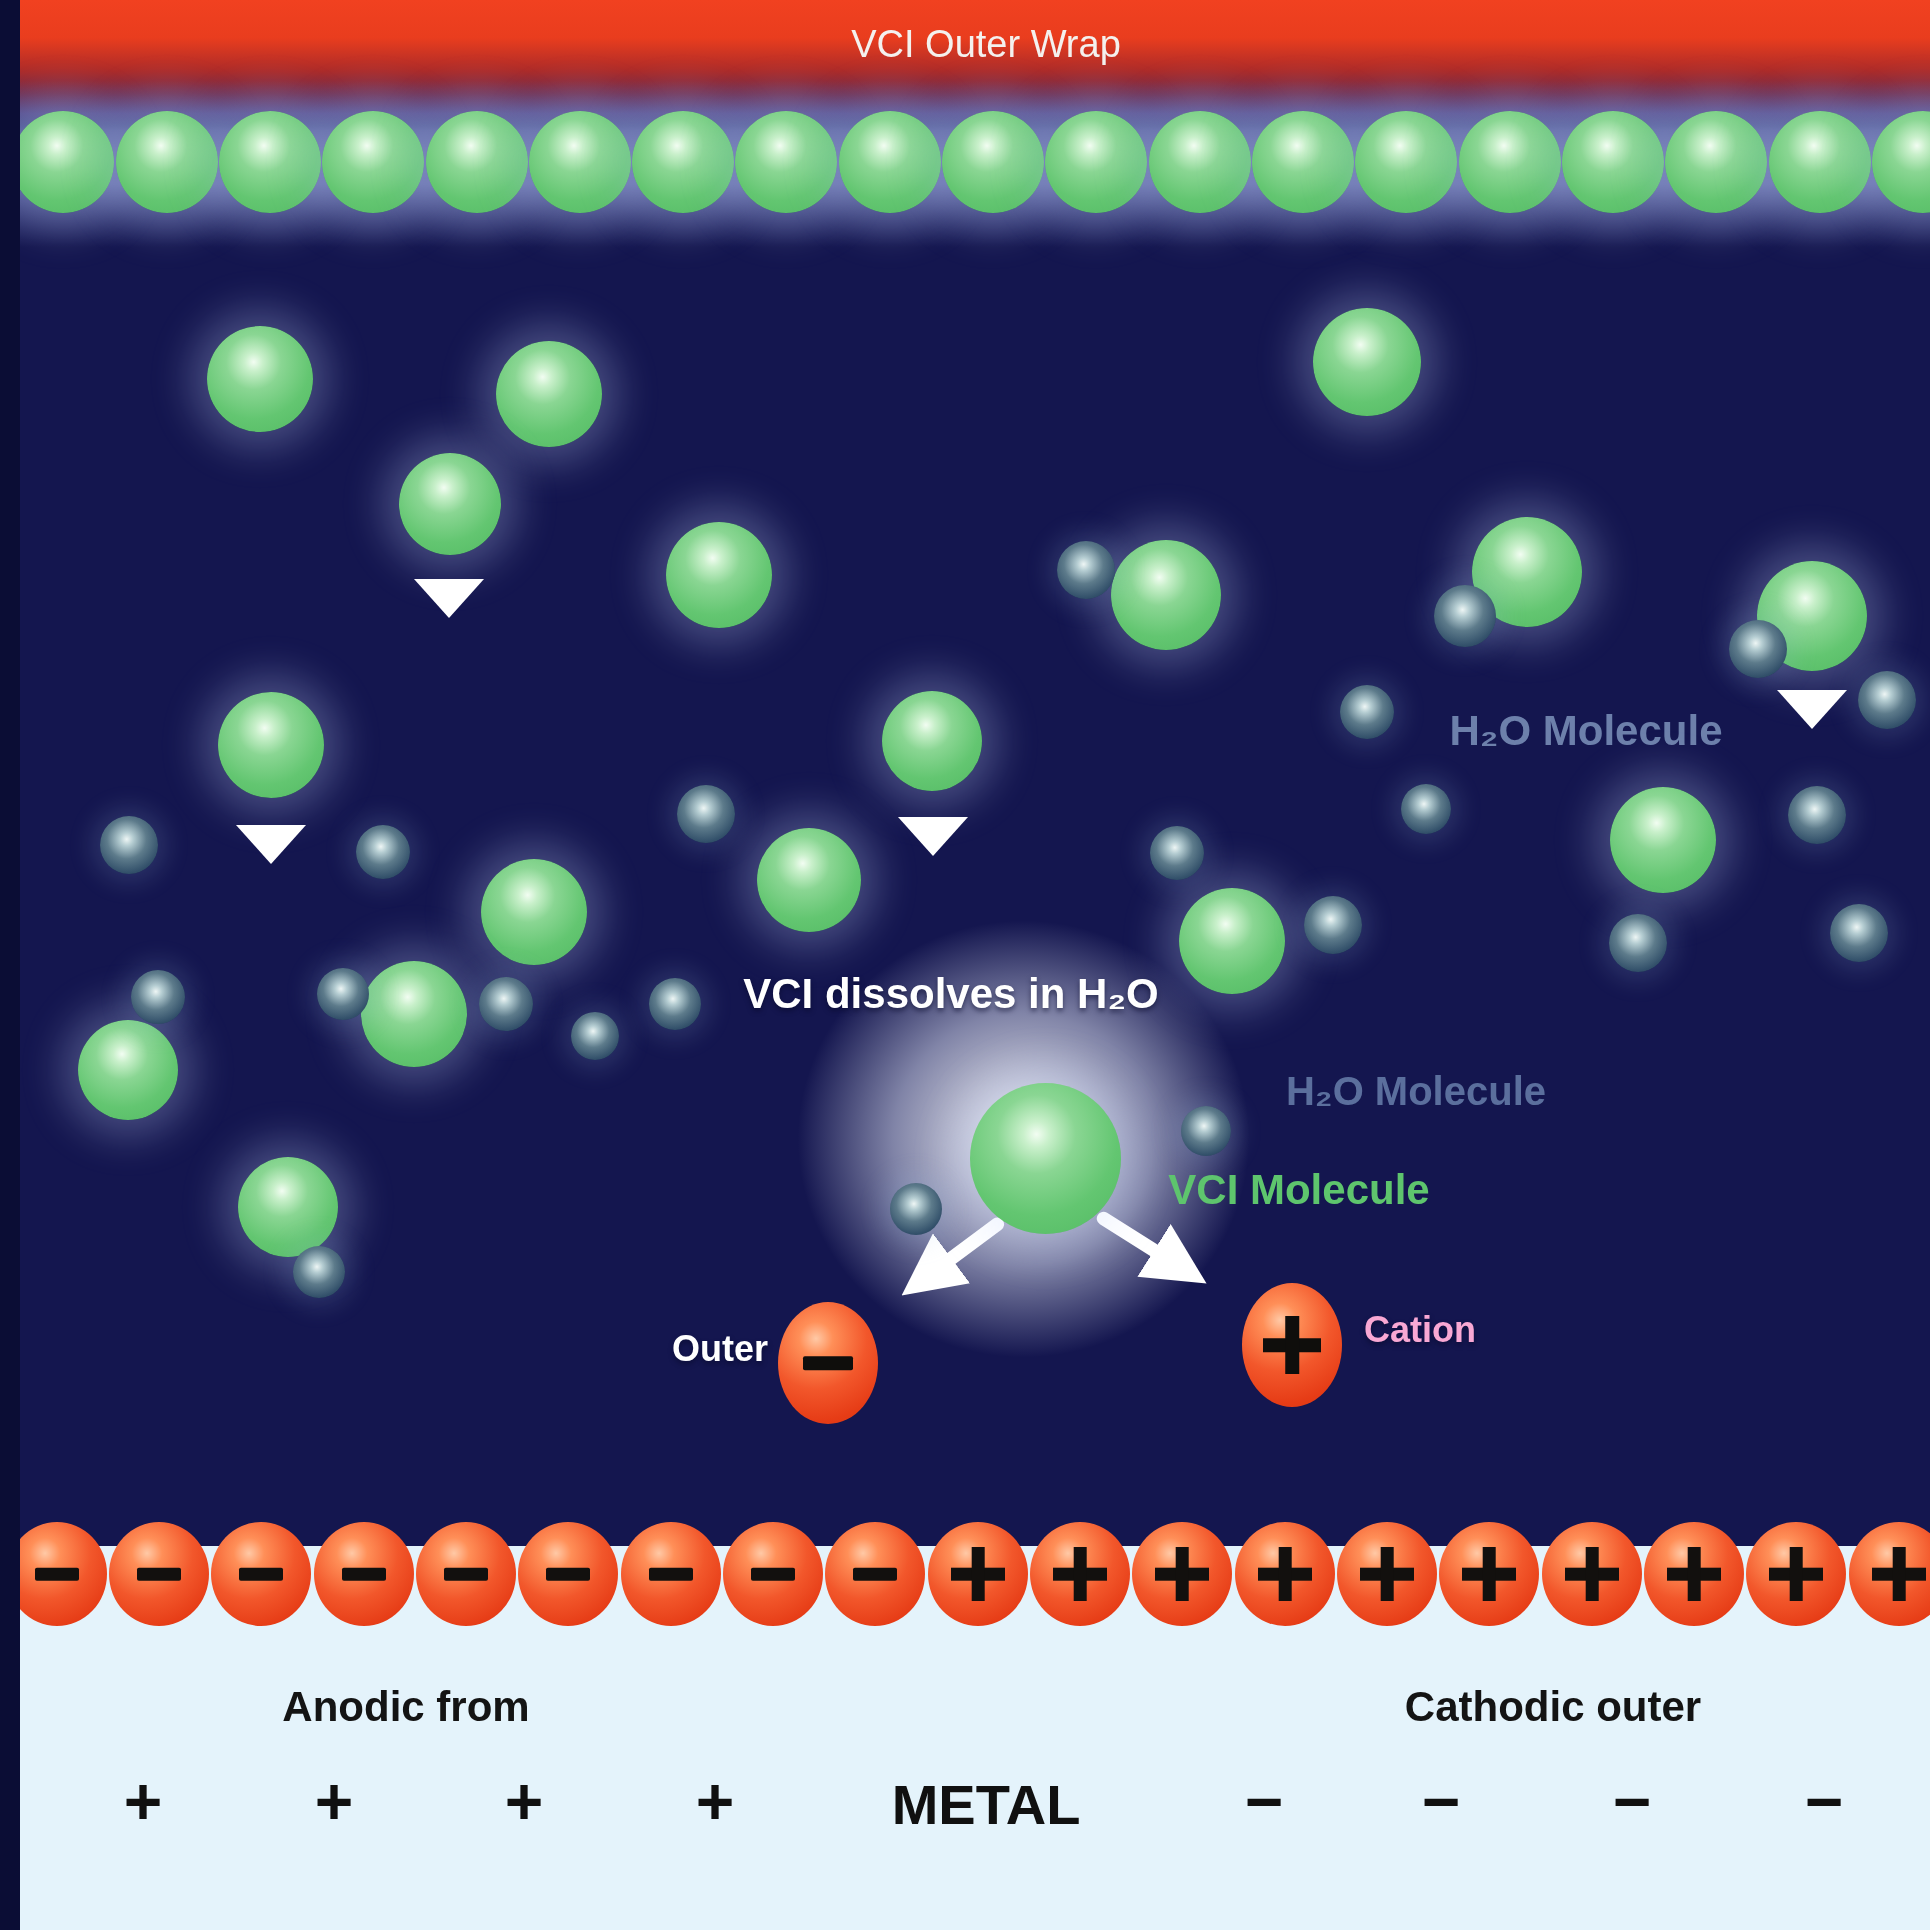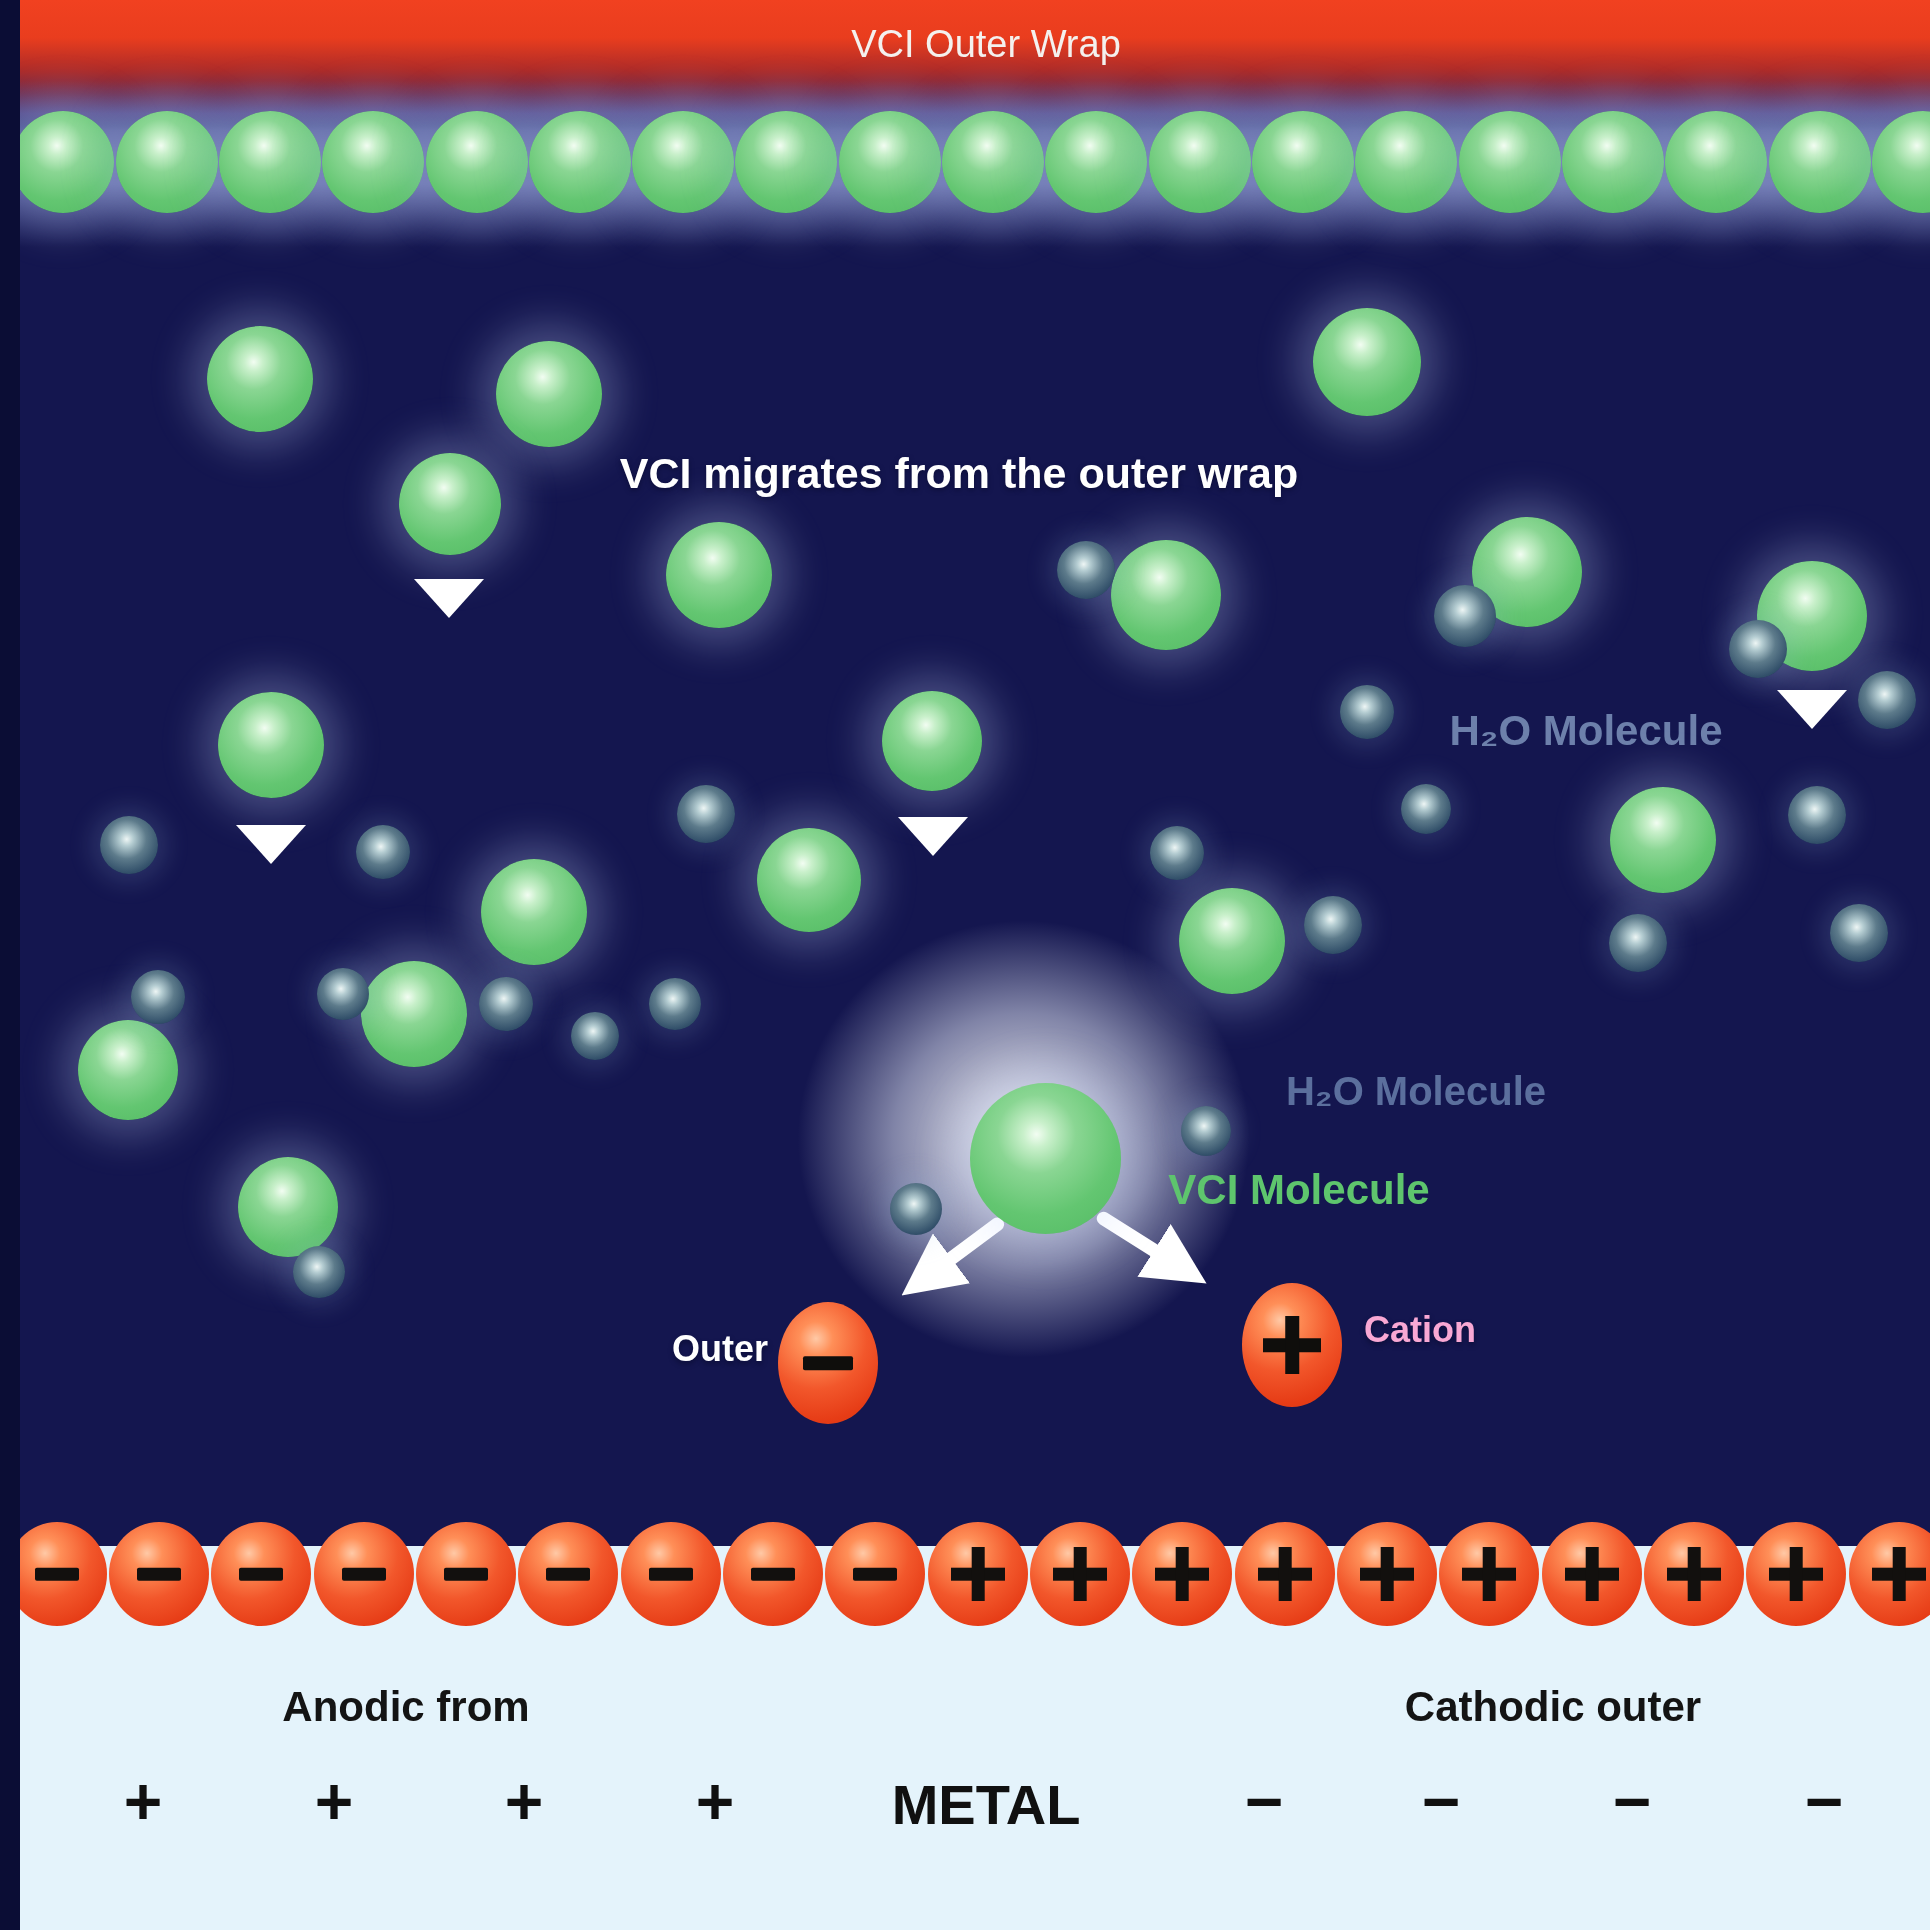--- a/index.html
+++ b/index.html
@@ -78,22 +78,22 @@
 <body>
 
 <div id="stage">
 
   <div id="wrap-bar"></div>
   <div id="glow-band"></div>
   <div id="wrap-title">VCI Outer Wrap</div>
 
   <div id="center-glow"></div>
 
-  <div id="lbl-migrates" class="lbl shadow">VCI migrates from the outer wrap</div>
   <div id="lbl-h2o-upper" class="lbl">H₂O Molecule</div>
+  <div id="lbl-dissolves" class="lbl shadow">VCI dissolves in H₂O</div>
   <div id="lbl-h2o-lower" class="lbl">H₂O Molecule</div>
   <div id="lbl-vci" class="lbl">VCI Molecule</div>
 
   <svg id="arrows" viewBox="0 0 430 130">
     <defs>
       <marker id="ah" markerWidth="4.6" markerHeight="4.6" refX="2.0" refY="2.3" orient="auto">
         <path d="M0,0 L4.6,2.3 L0,4.6 z" fill="#ffffff"></path>
       </marker>
     </defs>
     <line x1="162" y1="28" x2="92" y2="80" stroke="#ffffff" stroke-width="14" stroke-linecap="round" marker-end="url(#ah)"></line>

